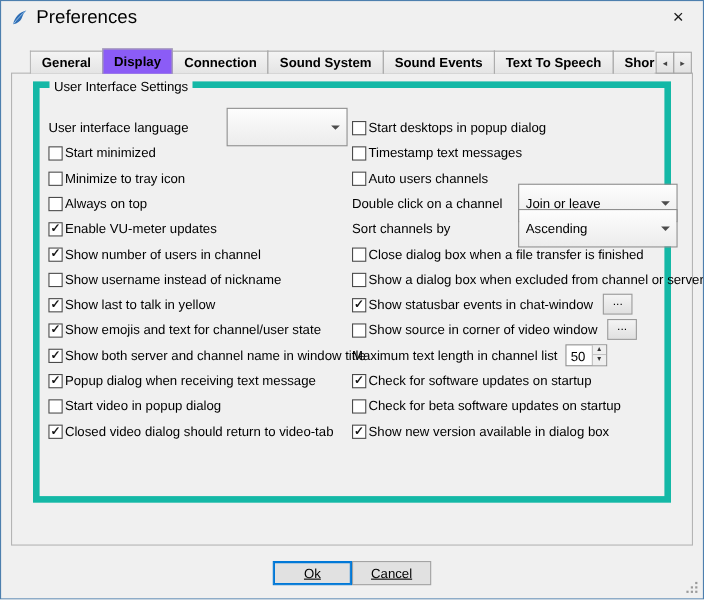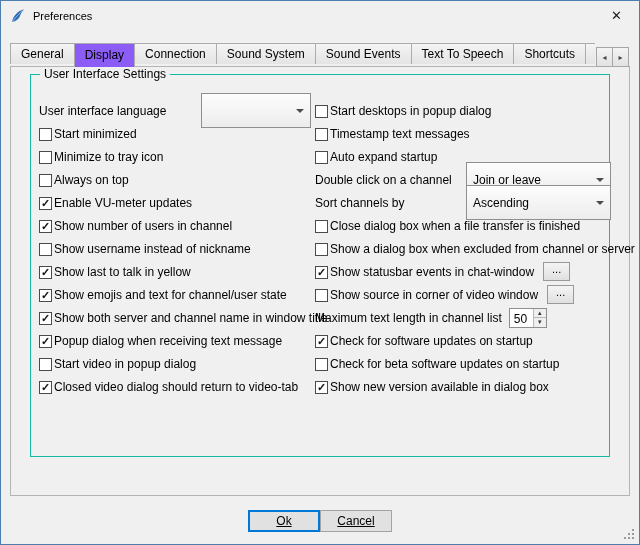--- a/index.html
+++ b/index.html
@@ -2,36 +2,36 @@
 <html><head>
 <meta charset="utf-8">
 <style>
   * { margin:0; padding:0; box-sizing:border-box; font-family:"Liberation Sans", sans-serif; }
   html,body { width:640px; height:545px; background:#f0f0f0; }
   .window { position:relative; width:640px; height:545px; background:#f0f0f0; border:1px solid #4d7fae; font-size:12px; color:#000; overflow:hidden; }
 
   
   .titlebar { height:30px; display:flex; align-items:center; padding-left:9px; position:relative; }
   .app-icon { width:16px; height:16px; display:inline-block; }
-  .title-text { margin-left:7px; font-size:11px; }
+  .title-text { margin-left:7px; font-size:17px; }
   .close-btn { position:absolute; top:0; right:0; width:45px; height:29px; display:flex; align-items:center; justify-content:center; font-size:13px; color:#1a1a1a; cursor:default; }
 
   
-  .tabbar { position:absolute; left:9px; top:42px; right:44px; height:24px; display:flex; overflow:hidden; z-index:2; }
+  .tabbar { position:absolute; left:26px; top:42px; right:44px; height:24px; display:flex; align-items:flex-end; overflow:hidden; z-index:2;font-weight:bold; }
   .tab { height:21px; padding:0 10px; display:flex; align-items:center; white-space:nowrap;
          background:linear-gradient(#f4f4f4,#e4e4e4); border:1px solid #acacac; border-bottom:none; margin-right:-1px; }
   .tab.selected { height:24px; background:#8b5cf6; position:relative; z-index:3; margin-bottom:-1px; padding-bottom:1px; }
   .tab-scroller { position:absolute; right:10px; top:46px; display:flex; z-index:4; }
   .scroll-btn { width:17px; height:20px; border:1px solid #a6a6a6; background:linear-gradient(#f4f4f4,#e2e2e2); display:flex; align-items:center; justify-content:center; font-size:8px; color:#444; margin-left:-1px; }
 
   
   .tabpage { position:absolute; left:9px; right:9px; top:65px; bottom:48px; border:1px solid #b4b4b4; background:#f0f0f0; z-index:1; }
 
   
-  .groupbox { position:absolute; left:19px; right:19px; top:7px; height:383px; border:1px solid #14b8a6; }
+  .groupbox { position:absolute; left:19px; right:19px; top:7px; height:383px; border:6px solid #14b8a6; }
   .group-title { position:absolute; top:-8px; left:9px; background:#f0f0f0; padding:0 4px; font-size:12px; }
   .col { position:absolute; top:24px; }
   .col-left { left:8px; width:272px; }
   .col-right { left:284px; width:296px; }
 
   .row { height:23px; display:flex; align-items:center; white-space:nowrap; }
   .row-split { justify-content:space-between; }
   .row-inline { justify-content:flex-start; }
 
   .check { display:inline-flex; align-items:flex-end; gap:2px; white-space:nowrap; }
@@ -193,21 +193,21 @@
           </div>
           <div class="row">
             <span class="check">
               <span class="box"></span>
               <span class="lbl">Timestamp text messages</span>
             </span>
           </div>
           <div class="row">
             <span class="check">
               <span class="box"></span>
-              <span class="lbl">Auto expand startup</span>
+              <span class="lbl">Auto users channels</span>
             </span>
           </div>
           <div class="row row-split">
             <span class="flabel">Double click on a channel</span>
             <span class="combo" style="width: 145px;">
               <span class="combo-value">Join or leave</span>
               <span class="combo-arrow"></span>
             </span>
           </div>
           <div class="row row-split">

